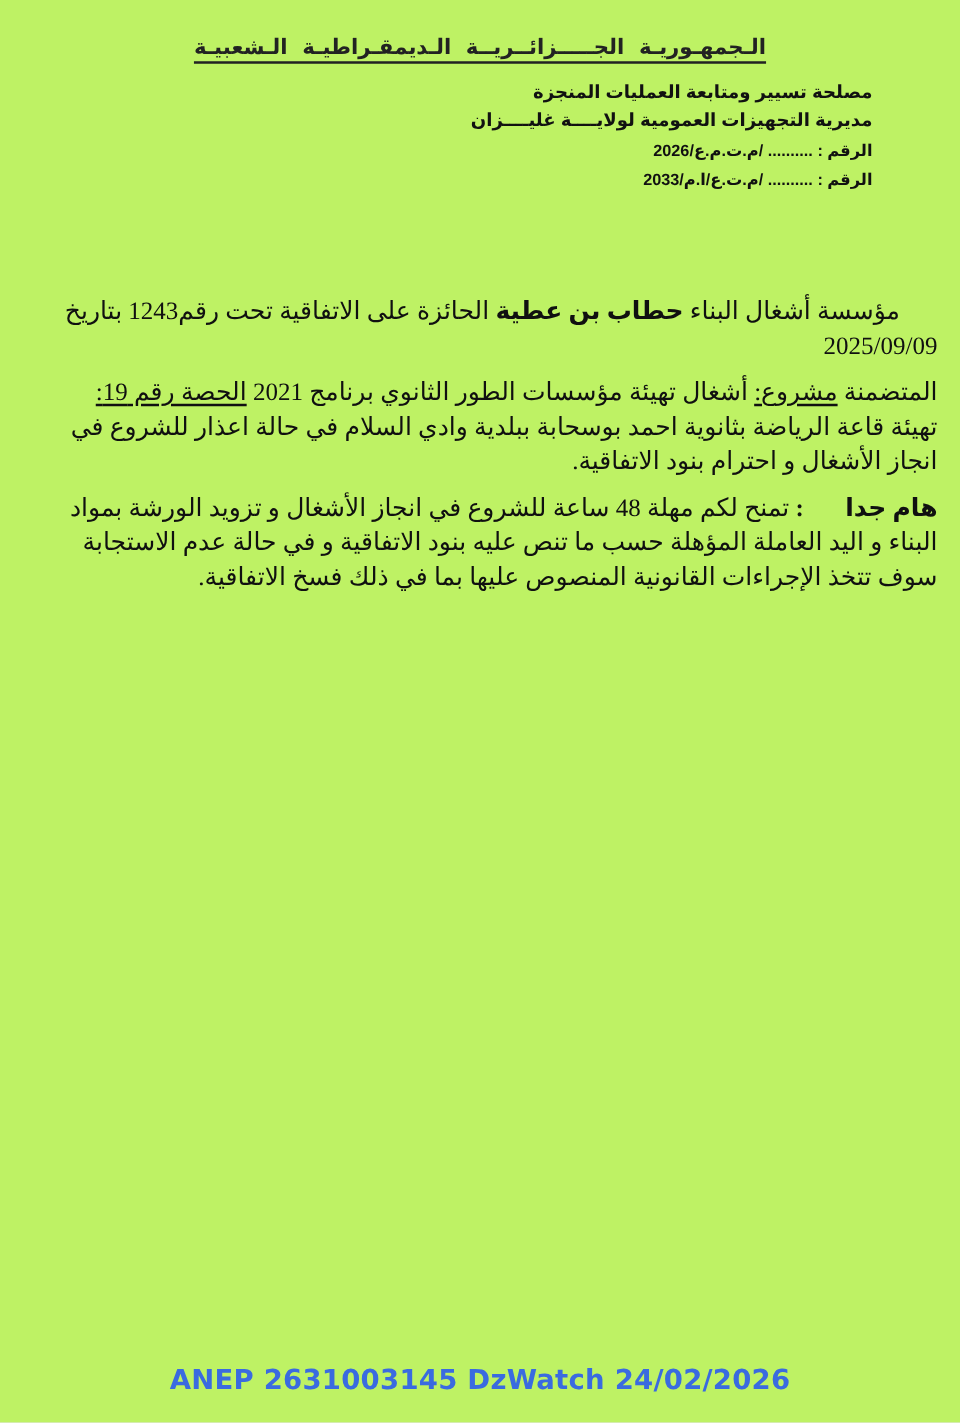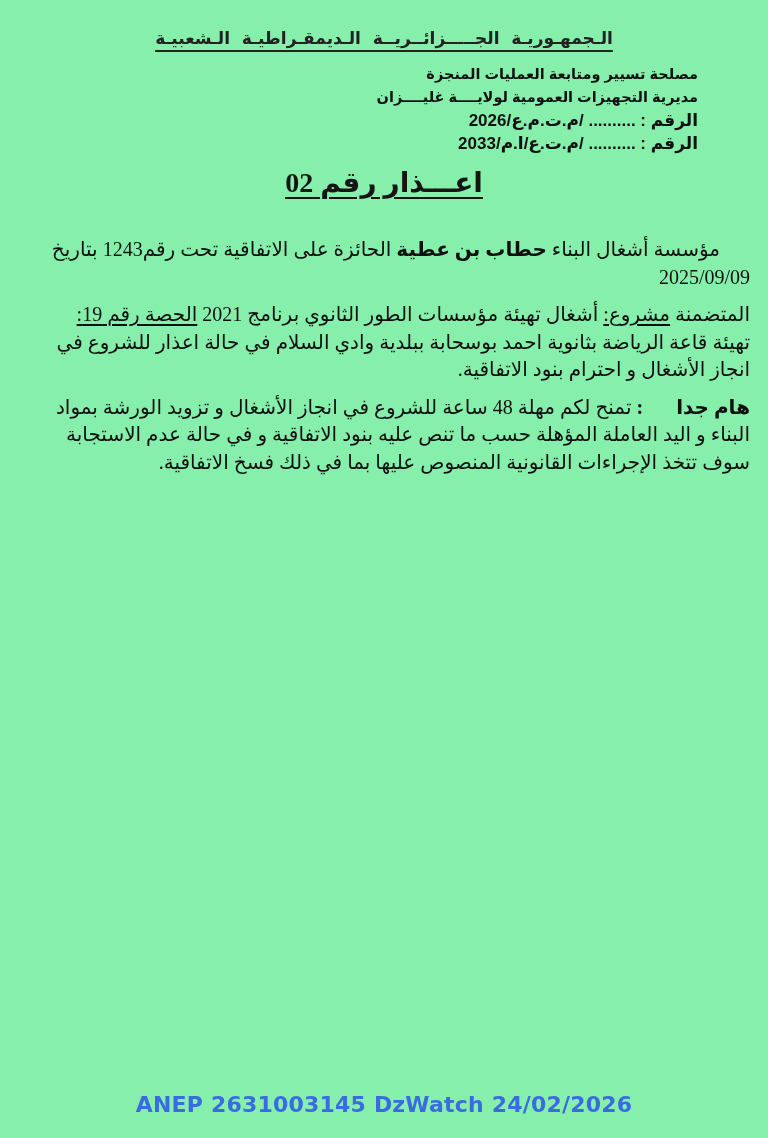--- a/index.html
+++ b/index.html
@@ -1,21 +1,21 @@
 <!DOCTYPE html>
 <html lang="ar"><head>
 <meta charset="utf-8">
 <style>
   html, body { margin: 0; padding: 0; background: #e8e8e8; }
   .page {
     position: relative;
     width: 768px;
     height: 1138px;
     margin: 0 auto;
-    background: #86efac;
+    background: #bef264;
     overflow: hidden;
     font-family: "Liberation Serif", "DejaVu Sans", serif;
     color: #1a1a1a;
   }
 
   
   .republic-title {
     position: absolute;
     top: 28px; left: 0; right: 0;
     text-align: center;
@@ -36,21 +36,21 @@
     top: 63px;
     right: 70px;
     direction: rtl;
     text-align: right;
     font-family: "Liberation Sans", "DejaVu Sans", sans-serif;
     font-weight: bold;
     font-size: 14.5px;
     line-height: 23px;
     color: #111;
   }
-  .org-header .ref-line { font-size: 17px; }
+  .org-header .ref-line { font-size: 13px; }
 
   
   .notice-title {
     position: absolute;
     top: 166px; left: 0; right: 0;
     text-align: center;
     direction: rtl;
     font-family: "Liberation Serif", "DejaVu Sans", serif;
     font-weight: bold;
     font-size: 28px;
@@ -98,21 +98,20 @@
 
   <div class="republic-title">الـجمهـوريـة الجـــــزائــريــة الـديمقـراطيـة الـشعبيـة</div>
 
   <div class="org-header">
     <div>مصلحة تسيير  ومتابعة  العمليات  المنجزة</div>
     <div>مديرية  التجهيزات العمومية لولايــــة غليــــزان</div>
     <div class="ref-line">الرقم : .......... /م.ت.م.ع/2026</div>
     <div class="ref-line">الرقم : .......... /م.ت.ع/ا.م/2033</div>
   </div>
 
-  <div class="notice-title">اعـــذار رقم 02</div>
 
   <div class="body-text">
 
     <p class="p1"><span>مؤسسة أشغال البناء </span><span class="bold">حطاب بن عطية</span><span> الحائزة على الاتفاقية تحت رقم1243 بتاريخ 2025/09/09</span></p>
 
     <p class="p2"><span>المتضمنة </span><span class="uline">مشروع:</span><span> أشغال تهيئة مؤسسات الطور الثانوي برنامج 2021 </span><span class="uline">الحصة رقم 19:</span><span> تهيئة قاعة الرياضة بثانوية احمد بوسحابة  ببلدية وادي السلام في حالة اعذار للشروع في انجاز الأشغال و احترام بنود الاتفاقية.</span></p>
 
     <p class="p3"><span class="bold-uline">هام جدا</span><span class="bold">: </span><span>تمنح لكم مهلة 48 ساعة للشروع في انجاز الأشغال و تزويد الورشة بمواد البناء و اليد العاملة المؤهلة حسب ما تنص عليه بنود الاتفاقية  و في حالة عدم الاستجابة سوف تتخذ الإجراءات القانونية المنصوص عليها بما في ذلك فسخ الاتفاقية.</span></p>
 
   </div>

